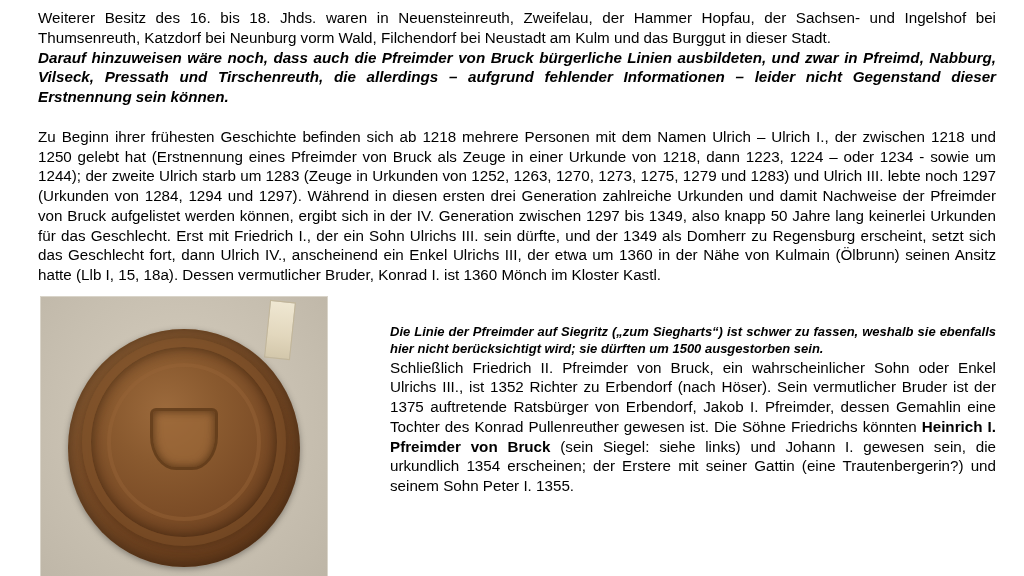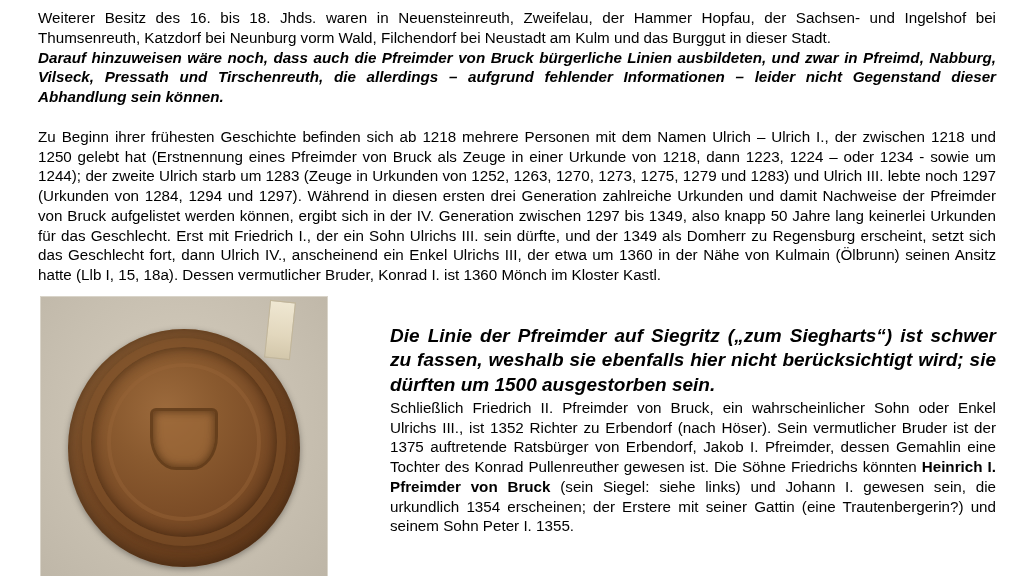--- a/index.html
+++ b/index.html
@@ -120,39 +120,39 @@
     height: 56px;
     background: linear-gradient(180deg, #efe7d2 0%, #e2d7bd 60%, #d3c7ab 100%);
     border: 1px solid #c2b69a;
     transform: rotate(6deg);
   }
   .text-col {
     flex: 1 1 auto;
     padding-left: 22px;
   }
   .lower-note {
-    font-size: 19px;
+    font-size: 13px;
     line-height: 1.30;
     margin-top: 28px;
   }
   .lower-body {
     font-size: 15.2px;
     line-height: 1.30;
     text-align: justify;
   }
   .strong { font-weight: bold; }
 </style>
 </head>
 <body>
 
 <div class="page">
 
   <p class="para-block">Weiterer Besitz des 16. bis 18. Jhds. waren in Neuensteinreuth, Zweifelau, der Hammer Hopfau, der Sachsen- und Ingelshof bei Thumsenreuth, Katzdorf bei Neunburg vorm Wald, Filchendorf bei Neustadt am Kulm und das Burggut in dieser Stadt.</p>
 
-  <p class="para-block bold-italic">Darauf hinzuweisen wäre noch, dass auch die Pfreimder von Bruck bürgerliche Linien ausbildeten, und zwar in Pfreimd, Nabburg, Vilseck, Pressath und Tirschenreuth, die allerdings – aufgrund fehlender Informationen – leider nicht Gegenstand dieser Abhandlung sein können.</p>
+  <p class="para-block bold-italic">Darauf hinzuweisen wäre noch, dass auch die Pfreimder von Bruck bürgerliche Linien ausbildeten, und zwar in Pfreimd, Nabburg, Vilseck, Pressath und Tirschenreuth, die allerdings – aufgrund fehlender Informationen – leider nicht Gegenstand dieser Erstnennung sein können.</p>
 
   <div class="spacer-md"></div>
 
   <p class="para-block">Zu Beginn ihrer frühesten Geschichte befinden sich ab 1218 mehrere Personen mit dem Namen Ulrich – Ulrich I., der zwischen 1218 und 1250 gelebt hat (Erstnennung eines Pfreimder von Bruck als Zeuge in einer Urkunde von 1218, dann 1223, 1224 – oder 1234 - sowie um 1244); der zweite Ulrich starb um 1283 (Zeuge in Urkunden von 1252, 1263, 1270, 1273, 1275, 1279 und 1283) und Ulrich III. lebte noch 1297 (Urkunden von 1284, 1294 und 1297). Während in diesen ersten drei Generation zahlreiche Urkunden und damit Nachweise der Pfreimder von Bruck aufgelistet werden können, ergibt sich in der IV. Generation zwischen 1297 bis 1349, also knapp 50 Jahre lang keinerlei Urkunden für das Geschlecht. Erst mit Friedrich I., der ein Sohn Ulrichs III. sein dürfte, und der 1349 als Domherr zu Regensburg erscheint, setzt sich das Geschlecht fort, dann Ulrich IV., anscheinend ein Enkel Ulrichs III, der etwa um 1360 in der Nähe von Kulmain (Ölbrunn) seinen Ansitz hatte (Llb I, 15, 18a). Dessen vermutlicher Bruder, Konrad I. ist 1360 Mönch im Kloster Kastl.</p>
 
   <div class="lower">
 
     <div class="img-col">
       <div class="seal-figure">
         <div class="seal-canvas">

